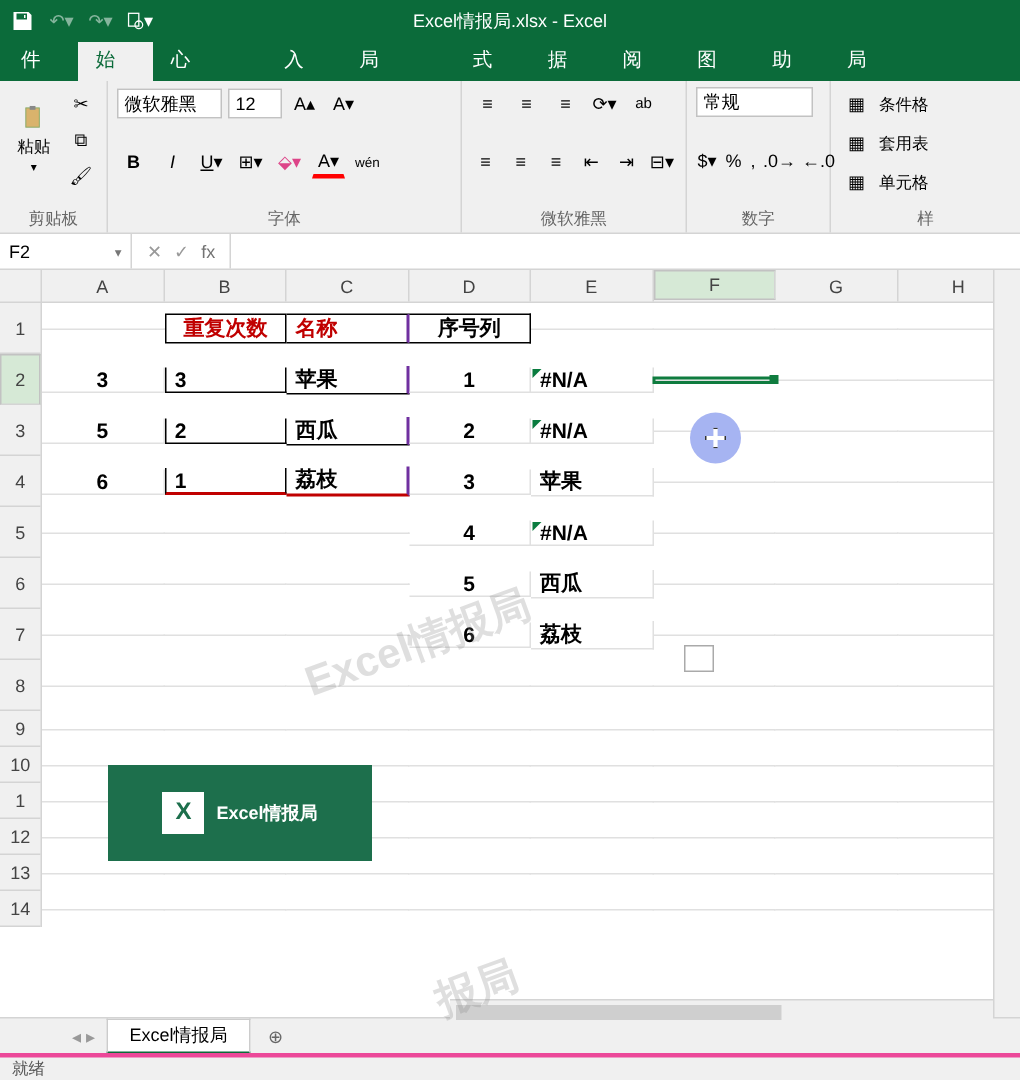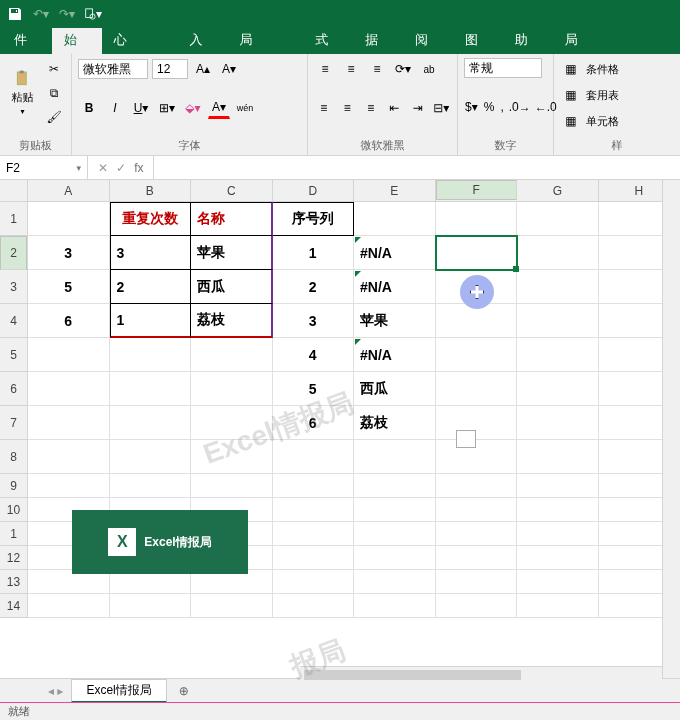--- a/index.html
+++ b/index.html
@@ -43,21 +43,21 @@
   .corner { position: absolute; left: 0; top: 0; width: 28px; height: 22px; background: #f0f0f0; border-right: 1px solid #d4d4d4; border-bottom: 1px solid #d4d4d4; }
   .col-hdrs { position: absolute; left: 28px; top: 0; right: 0; height: 22px; display: flex; background: #f0f0f0; border-bottom: 1px solid #d4d4d4; }
   .col-hdr { width: 82px; border-right: 1px solid #d4d4d4; display: flex; align-items: center; justify-content: center; color: #444; font-size: 12px; }
   .col-hdr.sel { background: #d6e9d6; }
   .row-hdrs { position: absolute; left: 0; top: 22px; width: 28px; background: #f0f0f0; border-right: 1px solid #d4d4d4; }
   .row-hdr { height: 34px; border-bottom: 1px solid #d4d4d4; display: flex; align-items: center; justify-content: center; color: #444; font-size: 12px; }
   .row-hdr.small { height: 24px; }
   .row-hdr.sel { background: #d6e9d6; }
 
   .cells { position: absolute; left: 28px; top: 22px; right: 0; bottom: 0; }
-  .row { display: flex; height: 34px; }
+  .row { display: flex; height: 34px; align-items: center; }
   .row.small { height: 24px; }
   .cell { width: 82px; border-right: 1px solid #e0e0e0; border-bottom: 1px solid #e0e0e0; display: flex; align-items: center; padding: 0 6px; font-size: 14px; position: relative; }
   .cell.center { justify-content: center; }
   .cell.bold { font-weight: bold; }
   .cell.redtext { color: #c00000; font-weight: bold; }
   .cell.tri::before { content: ""; position: absolute; left: 1px; top: 1px; width: 0; height: 0; border-top: 6px solid #0a7c3f; border-right: 6px solid transparent; }
   .b-t { border-top: 1.5px solid #000 !important; }
   .b-b { border-bottom: 1.5px solid #000 !important; }
   .b-l { border-left: 1.5px solid #000 !important; }
   .b-r { border-right: 1.5px solid #000 !important; }
@@ -82,21 +82,21 @@
   .logo-box { position: absolute; width: 176px; height: 64px; background: #1d6f4c; display: flex; align-items: center; justify-content: center; gap: 8px; color: #fff; font-weight: bold; z-index: 3; }
   .logo-box .xicon { width: 28px; height: 28px; background: #fff; color: #1d6f4c; display: flex; align-items: center; justify-content: center; font-weight: bold; font-size: 16px; }
 
   
   .sheet-bar { position: absolute; left: 0; right: 0; bottom: 18px; height: 24px; background: #f0f0f0; border-top: 1px solid #d4d4d4; display: flex; align-items: center; padding-left: 40px; gap: 0; }
   .sheet-nav { display: flex; gap: 6px; color: #999; padding: 0 8px; }
   .sheet-tab { background: #fff; border: 1px solid #ccc; border-bottom: 2px solid #0b6b3a; padding: 2px 14px; font-size: 12px; }
   .sheet-add { width: 22px; height: 22px; display: flex; align-items: center; justify-content: center; border: 1px solid transparent; margin-left: 6px; color: #666; }
 
   
-  .status { position: absolute; left: 0; right: 0; bottom: 0; height: 18px; background: #f0f0f0; border-top: 1px solid #ec4899; padding: 0 8px; font-size: 11px; color: #555; display: flex; align-items: center; }
+  .status { position: absolute; left: 0; right: 0; bottom: 0; height: 18px; background: #f0f0f0; border-top: 3px solid #ec4899; padding: 0 8px; font-size: 11px; color: #555; display: flex; align-items: center; }
 
   
   .hscroll { position: absolute; right: 18px; bottom: 18px; left: 300px; height: 18px; background: #f0f0f0; border-top: 1px solid #d4d4d4; }
   .hscroll .thumb { position: absolute; left: 4px; top: 3px; width: 60%; height: 10px; background: #cfcfcf; }
   .vscroll { position: absolute; right: 0; top: 0; bottom: 0; width: 18px; background: #f0f0f0; border-left: 1px solid #d4d4d4; }
 </style>
 </head>
 <body>
 
 <div class="qat">
@@ -104,20 +104,21 @@
       <svg width="14" height="14" viewBox="0 0 14 14">
         <path fill="#fff" d="M1 1h10l2 2v10H1zM3 2v4h7V2zm5 1h1v2H8z"></path>
       </svg>
     </span>
   <span class="qat-ico dim">↶▾</span>
   <span class="qat-ico dim">↷▾</span>
   <span class="qat-ico"><svg width="14" height="14" viewBox="0 0 14 14">
         <rect x="2" y="1" width="8" height="10" fill="none" stroke="#fff"></rect>
         <circle cx="10" cy="10" r="3" fill="none" stroke="#fff"></circle>
       </svg>▾</span>
+  <span class="title-center">Excel情报局.xlsx - Excel</span>
 </div>
 
 <div class="tabs">
   <div class="tab">文件</div>
   <div class="tab active">开始</div>
   <div class="tab">模板中心</div>
   <div class="tab">插入</div>
   <div class="tab">页面布局</div>
   <div class="tab">公式</div>
   <div class="tab">数据</div>

